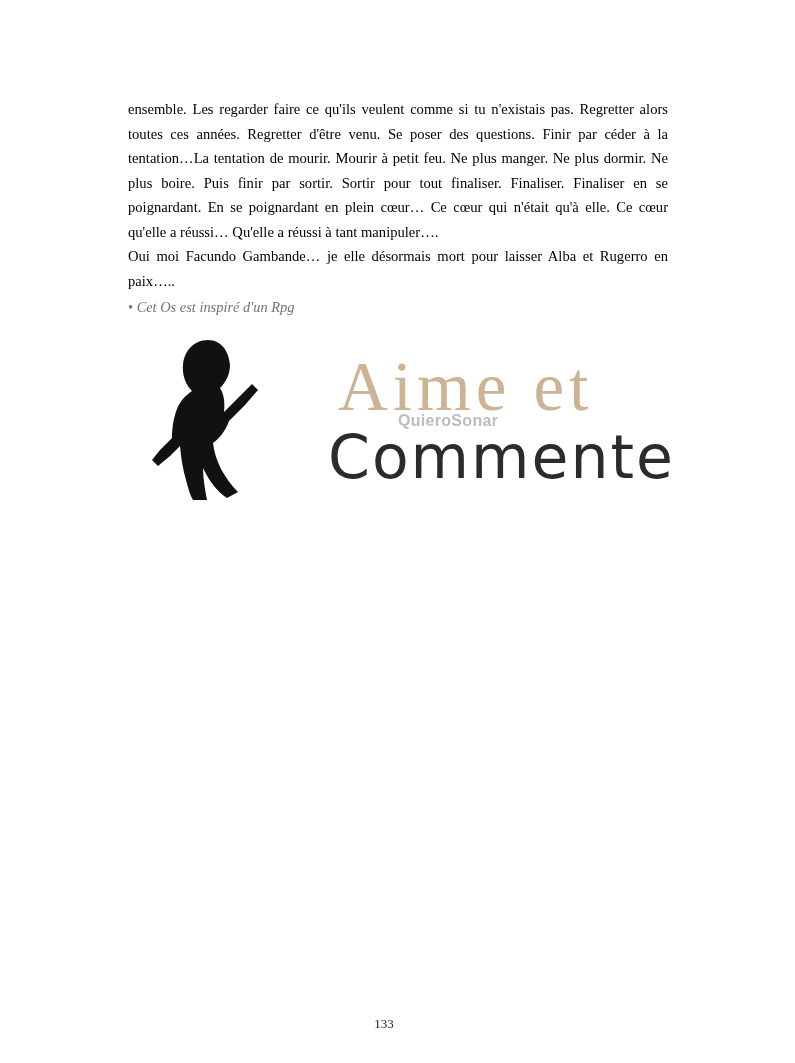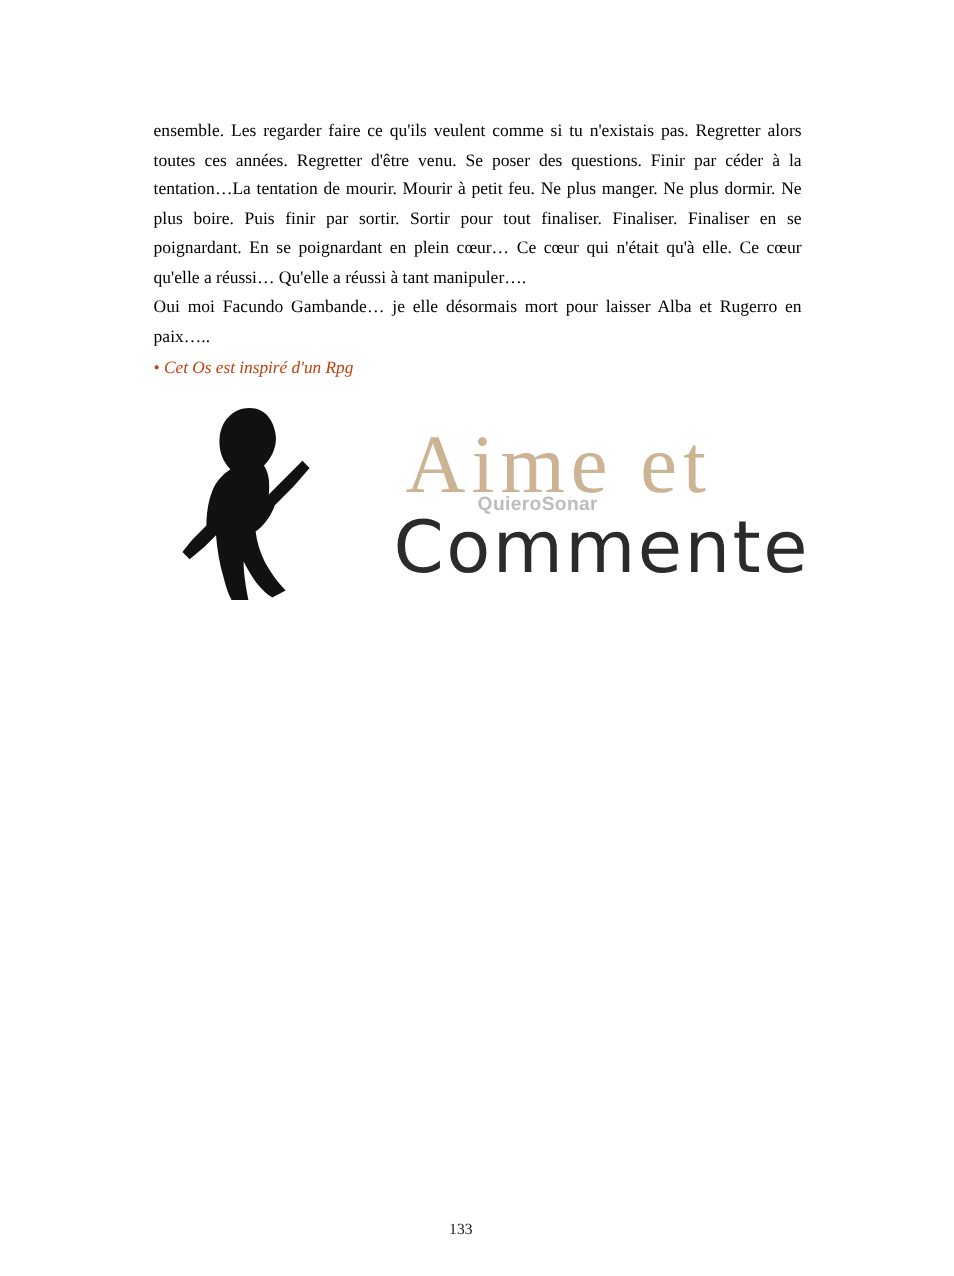--- a/index.html
+++ b/index.html
@@ -38,21 +38,21 @@
   }
   .para + .para {
     margin-top: 0px;
   }
   .bullet-line {
     font-family: "Liberation Serif", serif;
     font-style: italic;
     font-size: 14.4px;
     line-height: 23px;
     margin-top: 3px;
-    color: #c2410c;
+    color: #737373;
   }
 
   
   .art-block {
     position: absolute;
     left: 128px;
     top: 330px;
     width: 540px;
     height: 185px;
   }

